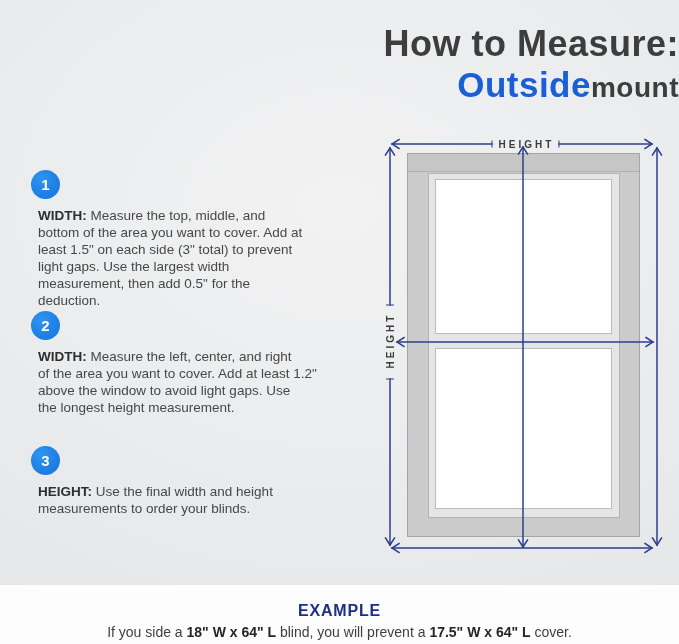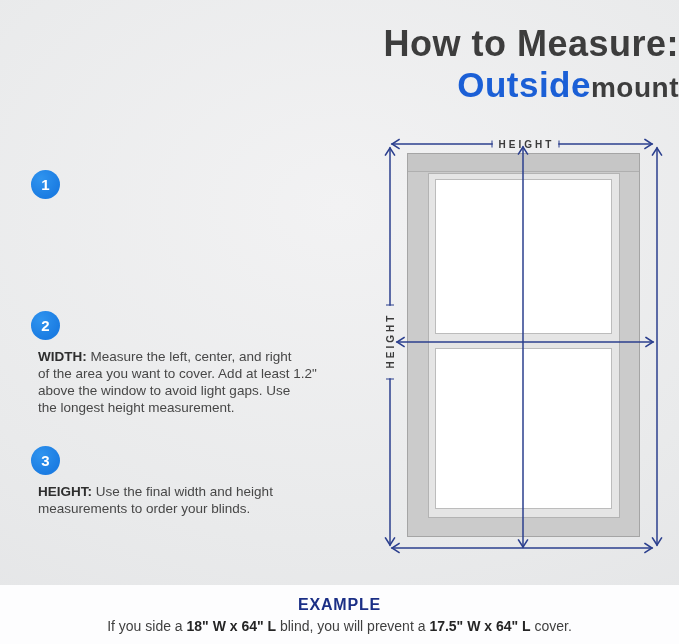--- a/index.html
+++ b/index.html
@@ -45,36 +45,42 @@
   .measure{position:absolute;left:0;top:0;width:292px;height:432px;color:var(--arrow-navy,#2b3f8e);}
   .dim-label{
     position:absolute;font-size:10px;font-weight:700;color:#3b3b3b;
     letter-spacing:3px;white-space:nowrap;
   }
   .dim-width{left:145px;top:14px;transform:translate(-50%,-50%);padding-left:3px;}
   .dim-height{left:10px;top:212px;transform:translate(-50%,-50%) rotate(-90deg);padding-left:3px;}
   
   .footer{
     position:absolute;left:0;top:585px;width:100%;height:59px;background:#fdfdfe;
-    text-align:center;box-sizing:border-box;padding-top:11px;
+    text-align:center;box-sizing:border-box;padding-top:17px;
   }
   .example-heading{font-size:16px;font-weight:700;color:var(--navy-heading,#1b2f86);letter-spacing:.8px;}
   .example-line{font-size:14px;color:#3f3f3f;margin-top:4px;}
   .example-line b{color:#252525;font-weight:700;}
 </style>
 </head>
 <body>
 
 <header class="title">
   <div class="title-l1">How to Measure:</div>
   <div class="title-l2"><span class="title-hl">Outside</span><span class="title-rest">mount</span></div>
 </header>
 
 <section class="step step-1">
   <div class="badge">1</div>
+  <p><b>WIDTH:</b> <span>Measure the top, middle, and
+bottom of the area you want to cover. Add at
+least 1.5" on each side (3" total) to prevent
+light gaps. Use the largest width
+measurement, then add 0.5" for the
+deduction.</span></p>
 </section>
 
 <section class="step step-2">
   <div class="badge">2</div>
   <p><b>WIDTH:</b> <span>Measure the left, center, and right
 of the area you want to cover. Add at least 1.2"
 above the window to avoid light gaps. Use
 the longest height measurement.</span></p>
 </section>
 

